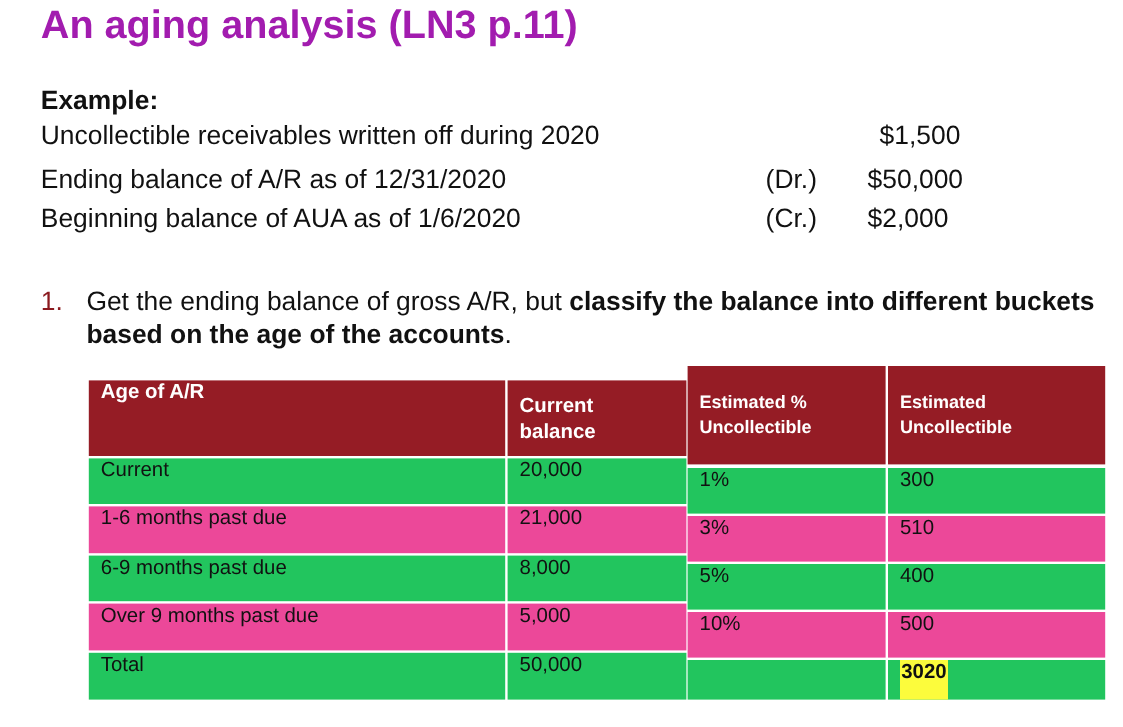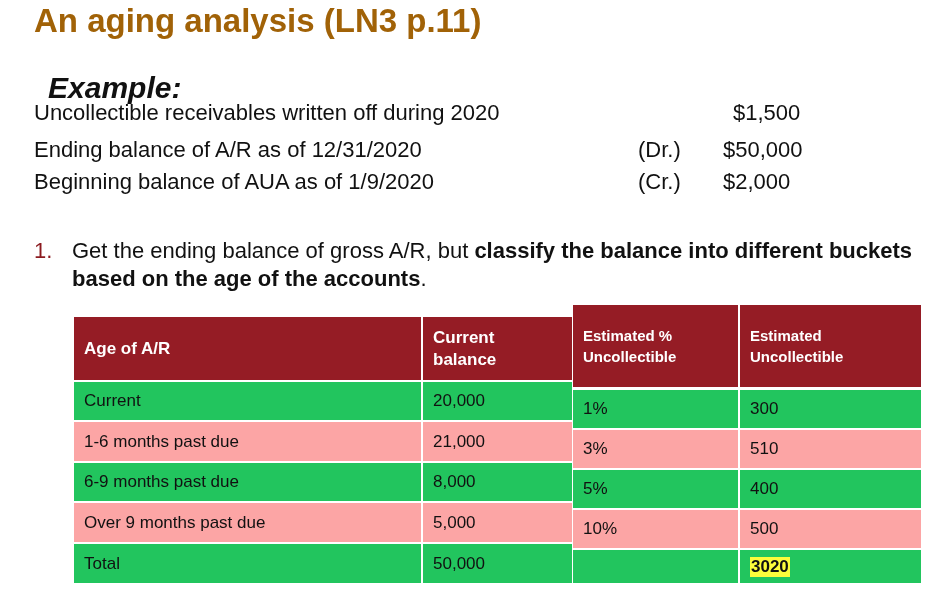--- a/index.html
+++ b/index.html
@@ -4,63 +4,63 @@
 <style>
   html, body { margin: 0; padding: 0; }
   body {
     width: 936px; height: 606px; position: relative; overflow: hidden;
     background: #ffffff;
     font-family: "Liberation Sans", sans-serif;
     color: #111;
   }
   .title {
     position: absolute; left: 34px; top: 2px;
-    font-size: 33px; font-weight: bold; color: #a16207;
+    font-size: 33px; font-weight: bold; color: #a21caf;
     letter-spacing: 0px; white-space: nowrap;
   }
   .example-head {
-    position: absolute; left: 48px; top: 71px;
-    font-size: 30px; font-weight: bold; white-space: nowrap; font-style: italic;
+    position: absolute; left: 34px; top: 71px;
+    font-size: 22px; font-weight: bold; white-space: nowrap;
   }
   .ex-row { position: absolute; left: 34px; font-size: 22px; white-space: nowrap; }
   .ex-row .lbl { position: absolute; left: 0; top: 0; }
   .ex-row .side { position: absolute; left: 604px; top: 0; }
   .ex-row .amt { position: absolute; left: 663px; top: 0; }
   .ex-row .amt.wide { left: 699px; }
   .step {
     position: absolute; left: 34px; top: 237px; width: 890px;
     font-size: 22px; line-height: 28px;
   }
   .step .num { color: #8b1a1f; position: absolute; left: 0; top: 0; }
   .step .body { position: absolute; left: 38px; top: 0; width: 860px; }
   .step b { font-weight: bold; }
-  .cell { position: absolute; box-sizing: border-box; font-size: 17px; padding-left: 10px; display: flex; align-items: center; white-space: nowrap; }
+  .cell { position: absolute; box-sizing: border-box; font-size: 17px; padding-left: 10px; display: flex; white-space: nowrap; }
   .hdr { background: #951c25; color: #ffffff; font-weight: bold; }
   .odd { background: #22c55e; }
-  .even { background: #fca5a5; }
+  .even { background: #ec4899; }
   .hl { background: #fcfc3c; font-weight: bold; padding: 0 1px; }
 </style>
 </head>
 <body>
 
 <div class="title">An aging analysis (LN3 p.11)</div>
 
 <div class="example-head">Example:</div>
 
 <div class="ex-row" style="top:100px;">
   <span class="lbl">Uncollectible receivables written off during 2020</span>
   <span class="amt wide">$1,500</span>
 </div>
 <div class="ex-row" style="top:137px;">
   <span class="lbl">Ending balance of A/R as of 12/31/2020</span>
   <span class="side">(Dr.)</span>
   <span class="amt" style="left:689px;">$50,000</span>
 </div>
 <div class="ex-row" style="top:169px;">
-  <span class="lbl">Beginning balance of AUA as of 1/9/2020</span>
+  <span class="lbl">Beginning balance of AUA as of 1/6/2020</span>
   <span class="side">(Cr.)</span>
   <span class="amt" style="left:689px;">$2,000</span>
 </div>
 
 <div class="step">
   <span class="num">1.</span>
   <span class="body"><span>Get the ending balance of gross A/R, but </span><b>classify the balance into different buckets based on the age of the accounts</b><span>.</span></span>
 </div>
 
 <div>

